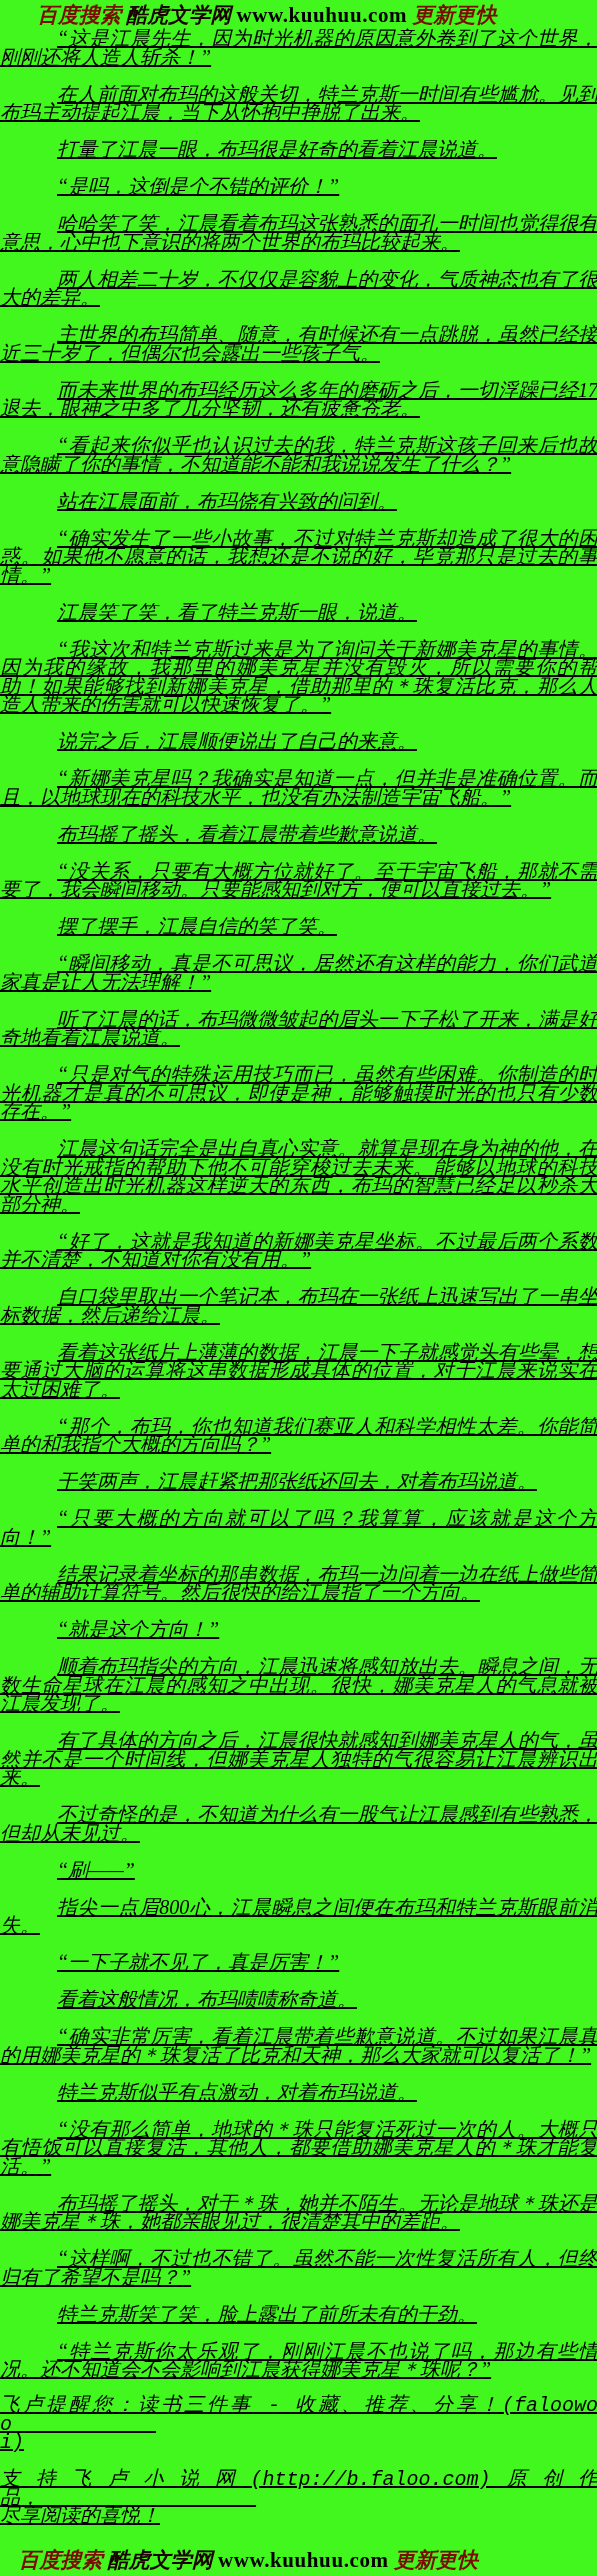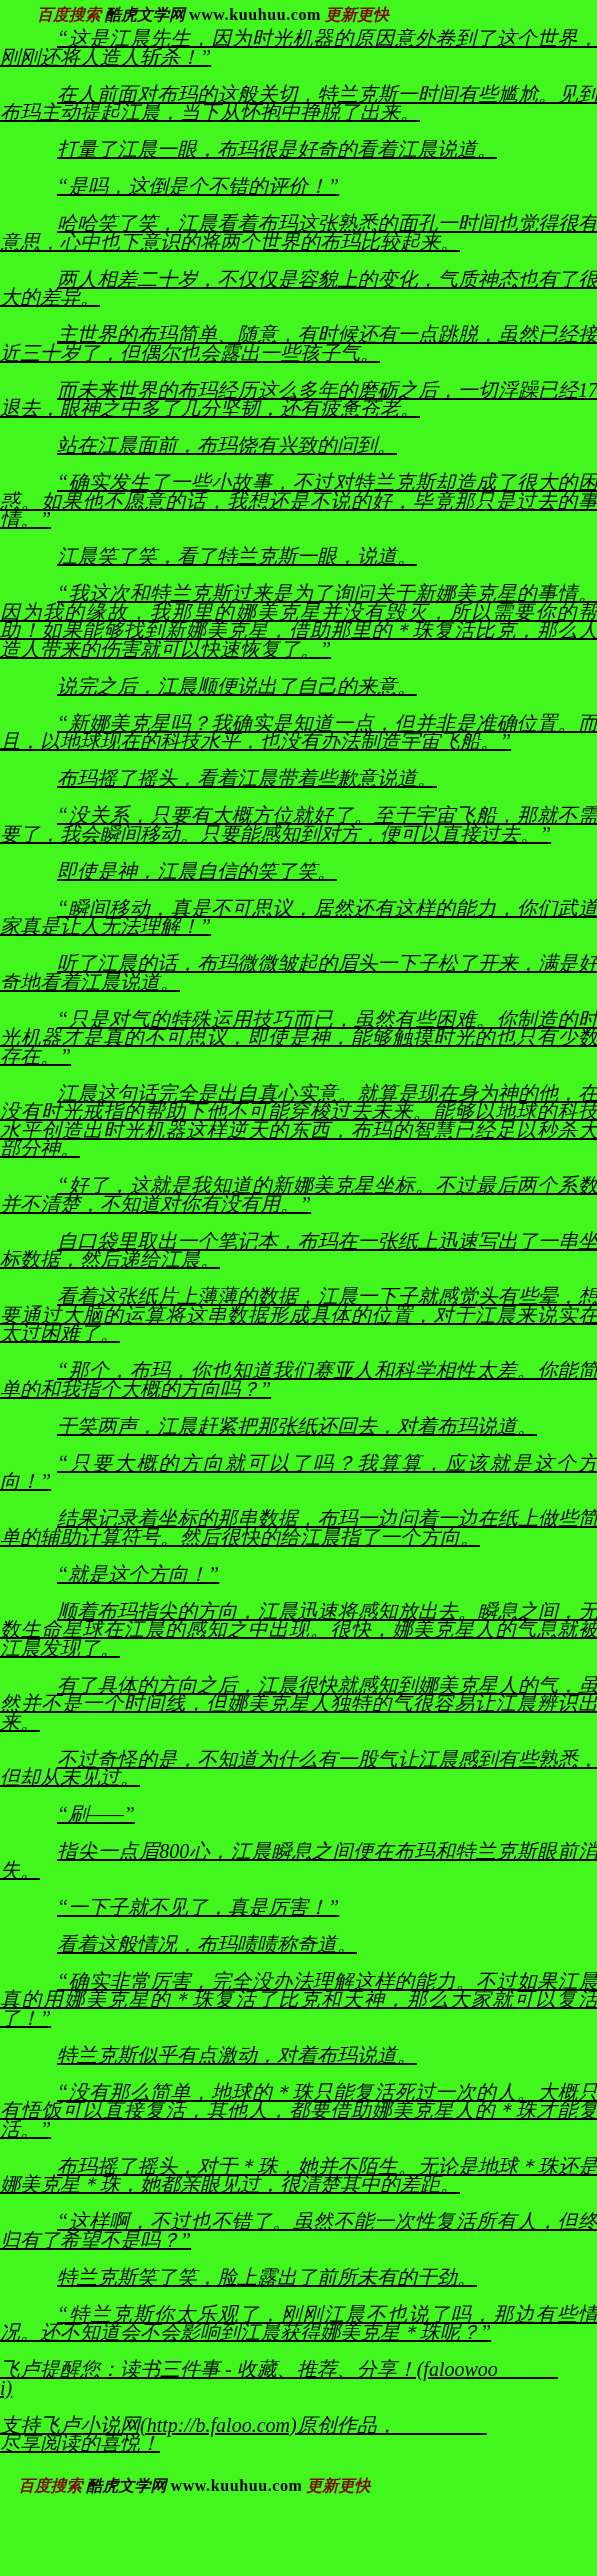--- a/index.html
+++ b/index.html
@@ -5,21 +5,21 @@
   html, body { margin: 0; padding: 0; }
   body {
     width: 598px;
     height: 2576px;
     overflow: hidden;
     background: #41F71E;
     font-family: "Liberation Serif", "DejaVu Serif", serif;
   }
   .banner {
     padding: 3.7px 0 0 37px;
-    font-size: 16px;
+    font-size: 21px;
     font-weight: bold;
     font-style: italic;
     line-height: 22px;
     white-space: nowrap;
   }
   .banner .cn-red   { color: #7B0C00; }
   .banner .cn-dark  { color: #1A0300; }
   .banner .url      { color: #000000; font-style: normal; letter-spacing: 0.6px; }
   .content { margin-top: 3.7px; }
   .para {
@@ -27,21 +27,21 @@
     font-size: 20px;
     line-height: 18.5px;
     color: #000000;
     font-style: italic;
     text-decoration: underline;
     text-indent: 57px;
     text-align: justify;
     word-break: break-all;
   }
   .para.no-indent { text-indent: 0; }
-  .para.extra { margin-top: 6px; }
+  .para.extra { margin-top: 6px; font-family: Liberation Mono, monospace; }
   .footer-banner { padding-left: 18.5px; margin-top: 8.6px; }
 </style>
 </head>
 <body>
 
 <div class="banner">
   <span class="cn-red">百度搜索</span>
   <span class="cn-dark">酷虎文学网</span>
   <span class="url">www.kuuhuu.com</span>
   <span class="cn-red">更新更快</span>
@@ -49,49 +49,50 @@
 
 <div class="content">
     <p class="para">“这是江晨先生，因为时光机器的原因意外卷到了这个世界，刚刚还将人造人斩杀！”</p>
     <p class="para">在人前面对布玛的这般关切，特兰克斯一时间有些尴尬。见到布玛主动提起江晨，当下从怀抱中挣脱了出来。</p>
     <p class="para">打量了江晨一眼，布玛很是好奇的看着江晨说道。</p>
     <p class="para">“是吗，这倒是个不错的评价！”</p>
     <p class="para">哈哈笑了笑，江晨看着布玛这张熟悉的面孔一时间也觉得很有意思，心中也下意识的将两个世界的布玛比较起来。</p>
     <p class="para">两人相差二十岁，不仅仅是容貌上的变化，气质神态也有了很大的差异。</p>
     <p class="para">主世界的布玛简单、随意，有时候还有一点跳脱，虽然已经接近三十岁了，但偶尔也会露出一些孩子气。</p>
     <p class="para">而未来世界的布玛经历这么多年的磨砺之后，一切浮躁已经17退去，眼神之中多了几分坚韧，还有疲惫苍老。</p>
+    <p class="para">“看起来你似乎也认识过去的我，特兰克斯这孩子回来后也故意隐瞒了你的事情，不知道能不能和我说说发生了什么？”</p>
     <p class="para">站在江晨面前，布玛饶有兴致的问到。</p>
     <p class="para">“确实发生了一些小故事，不过对特兰克斯却造成了很大的困惑。如果他不愿意的话，我想还是不说的好，毕竟那只是过去的事情。”</p>
     <p class="para">江晨笑了笑，看了特兰克斯一眼，说道。</p>
     <p class="para">“我这次和特兰克斯过来是为了询问关于新娜美克星的事情。因为我的缘故，我那里的娜美克星并没有毁灭，所以需要你的帮助！如果能够找到新娜美克星，借助那里的＊珠复活比克，那么人造人带来的伤害就可以快速恢复了。”</p>
     <p class="para">说完之后，江晨顺便说出了自己的来意。</p>
     <p class="para">“新娜美克星吗？我确实是知道一点，但并非是准确位置。而且，以地球现在的科技水平，也没有办法制造宇宙飞船。”</p>
     <p class="para">布玛摇了摇头，看着江晨带着些歉意说道。</p>
     <p class="para">“没关系，只要有大概方位就好了。至于宇宙飞船，那就不需要了，我会瞬间移动。只要能感知到对方，便可以直接过去。”</p>
-    <p class="para">即使是神，江晨自信的笑了笑。</p>
+    <p class="para">摆了摆手，江晨自信的笑了笑。</p>
     <p class="para">“瞬间移动，真是不可思议，居然还有这样的能力，你们武道家真是让人无法理解！”</p>
     <p class="para">听了江晨的话，布玛微微皱起的眉头一下子松了开来，满是好奇地看着江晨说道。</p>
     <p class="para">“只是对气的特殊运用技巧而已，虽然有些困难。你制造的时光机器才是真的不可思议，即使是神，能够触摸时光的也只有少数存在。”</p>
     <p class="para">江晨这句话完全是出自真心实意。就算是现在身为神的他，在没有时光戒指的帮助下他不可能穿梭过去未来。能够以地球的科技水平创造出时光机器这样逆天的东西，布玛的智慧已经足以秒杀大部分神。</p>
     <p class="para">“好了，这就是我知道的新娜美克星坐标。不过最后两个系数并不清楚，不知道对你有没有用。”</p>
     <p class="para">自口袋里取出一个笔记本，布玛在一张纸上迅速写出了一串坐标数据，然后递给江晨。</p>
     <p class="para">看着这张纸片上薄薄的数据，江晨一下子就感觉头有些晕，想要通过大脑的运算将这串数据形成具体的位置，对于江晨来说实在太过困难了。</p>
     <p class="para">“那个，布玛，你也知道我们赛亚人和科学相性太差。你能简单的和我指个大概的方向吗？”</p>
     <p class="para">干笑两声，江晨赶紧把那张纸还回去，对着布玛说道。</p>
     <p class="para">“只要大概的方向就可以了吗？我算算，应该就是这个方向！”</p>
     <p class="para">结果记录着坐标的那串数据，布玛一边问着一边在纸上做些简单的辅助计算符号。然后很快的给江晨指了一个方向。</p>
     <p class="para">“就是这个方向！”</p>
     <p class="para">顺着布玛指尖的方向，江晨迅速将感知放出去。瞬息之间，无数生命星球在江晨的感知之中出现。很快，娜美克星人的气息就被江晨发现了。</p>
     <p class="para">有了具体的方向之后，江晨很快就感知到娜美克星人的气，虽然并不是一个时间线，但娜美克星人独特的气很容易让江晨辨识出来。</p>
     <p class="para">不过奇怪的是，不知道为什么有一股气让江晨感到有些熟悉，但却从未见过。</p>
     <p class="para">“刷——”</p>
     <p class="para">指尖一点眉800心，江晨瞬息之间便在布玛和特兰克斯眼前消失。</p>
     <p class="para">“一下子就不见了，真是厉害！”</p>
     <p class="para">看着这般情况，布玛啧啧称奇道。</p>
-    <p class="para">“确实非常厉害，完全没办法理解这样的能力。不过如果江晨真的用娜美克星的＊珠复活了比克和天神，那么大家就可以复活了！”</p>
+    <p class="para">“确实非常厉害，看着江晨带着些歉意说道。不过如果江晨真的用娜美克星的＊珠复活了比克和天神，那么大家就可以复活了！”</p>
     <p class="para">特兰克斯似乎有点激动，对着布玛说道。</p>
     <p class="para">“没有那么简单，地球的＊珠只能复活死过一次的人。大概只有悟饭可以直接复活，其他人，都要借助娜美克星人的＊珠才能复活。”</p>
     <p class="para">布玛摇了摇头，对于＊珠，她并不陌生。无论是地球＊珠还是娜美克星＊珠，她都亲眼见过，很清楚其中的差距。</p>
     <p class="para">“这样啊，不过也不错了。虽然不能一次性复活所有人，但终归有了希望不是吗？”</p>
     <p class="para">特兰克斯笑了笑，脸上露出了前所未有的干劲。</p>
     <p class="para">“特兰克斯你太乐观了，刚刚江晨不也说了吗，那边有些情况。还不知道会不会影响到江晨获得娜美克星＊珠呢？”</p>
     <p class="para no-indent extra">飞卢提醒您：读书三件事 - 收藏、推荐、分享！(faloowoo&nbsp;&nbsp;&nbsp;&nbsp;&nbsp;&nbsp;&nbsp;&nbsp;&nbsp;&nbsp;&nbsp;&nbsp;<br>i)</p>
     <p class="para no-indent extra">支持飞卢小说网(http://b.faloo.com)原创作品，&nbsp;&nbsp;&nbsp;&nbsp;&nbsp;&nbsp;&nbsp;&nbsp;&nbsp;&nbsp;&nbsp;&nbsp;&nbsp;&nbsp;&nbsp;&nbsp;&nbsp;&nbsp;<br>尽享阅读的喜悦！</p>
   </div>
 

